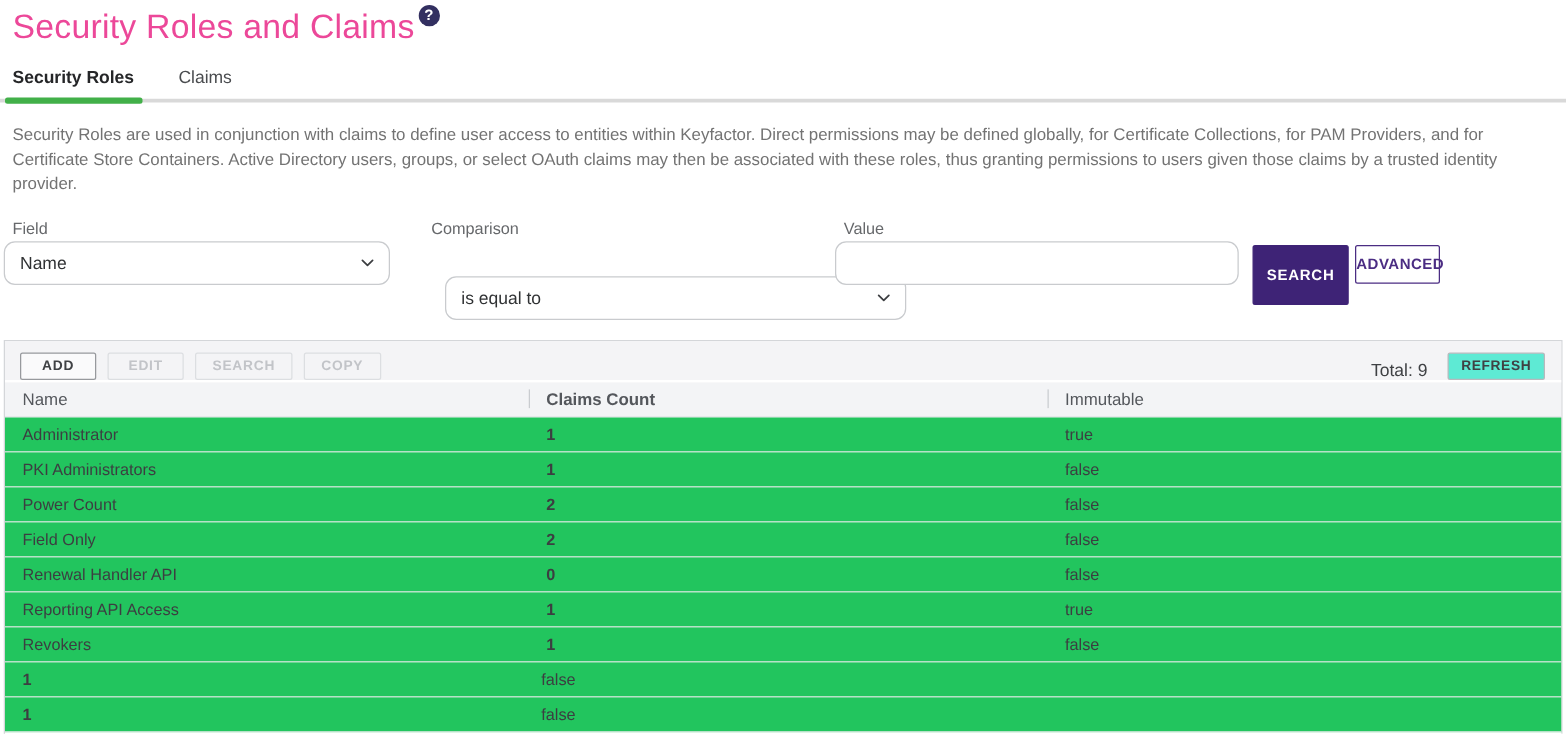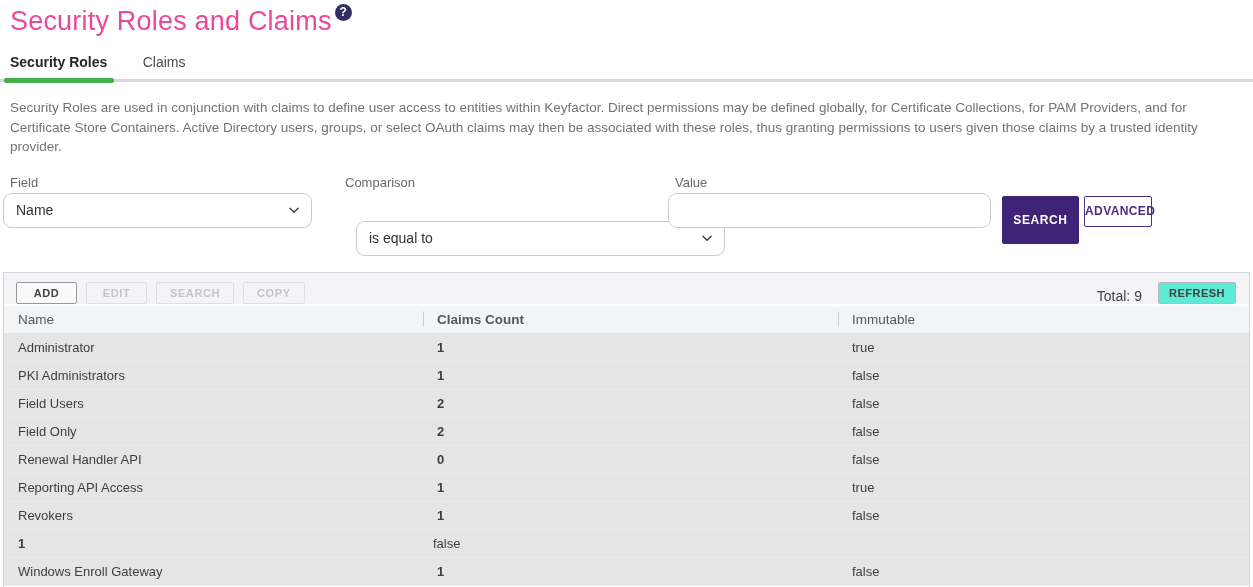--- a/index.html
+++ b/index.html
@@ -220,21 +220,21 @@
   .c1 { width: 419px; }
   .c2 { width: 415px; font-weight: bold; }
   .c3 { flex: 1; }
   .grid-row {
     display: flex;
     height: 28px;
     align-items: center;
     border-bottom: 1px solid #e8eaec;
     font-size: 13px;
     color: #3c3e41;
-    background: #e5e5e5;
+    background: #22c55e;
     cursor: pointer;
   }
   .gcell { padding-left: 14px; overflow: hidden; white-space: nowrap; }
   .grid-footer { height: 17px; background: #ffffff; }
 </style>
 </head>
 <body>
 
 <div class="page-title-row">
   <span class="page-title">Security Roles and Claims</span><span class="help-icon">?</span>
@@ -296,21 +296,21 @@
         <div class="gcell c1">Administrator</div>
         <div class="gcell c2">1</div>
         <div class="gcell c3">true</div>
       </div>
       <div class="grid-row">
         <div class="gcell c1">PKI Administrators</div>
         <div class="gcell c2">1</div>
         <div class="gcell c3">false</div>
       </div>
       <div class="grid-row">
-        <div class="gcell c1">Field Users</div>
+        <div class="gcell c1">Power Count</div>
         <div class="gcell c2">2</div>
         <div class="gcell c3">false</div>
       </div>
       <div class="grid-row">
         <div class="gcell c1">Field Only</div>
         <div class="gcell c2">2</div>
         <div class="gcell c3">false</div>
       </div>
       <div class="grid-row">
         <div class="gcell c1">Renewal Handler API</div>
@@ -325,19 +325,18 @@
       <div class="grid-row">
         <div class="gcell c1">Revokers</div>
         <div class="gcell c2">1</div>
         <div class="gcell c3">false</div>
       </div>
       <div class="grid-row">
         <div class="gcell c2">1</div>
         <div class="gcell c3">false</div>
       </div>
       <div class="grid-row">
-        <div class="gcell c1">Windows Enroll Gateway</div>
         <div class="gcell c2">1</div>
         <div class="gcell c3">false</div>
       </div>
     </div>
   <div class="grid-footer"></div>
 </div>
 
 </body></html>

